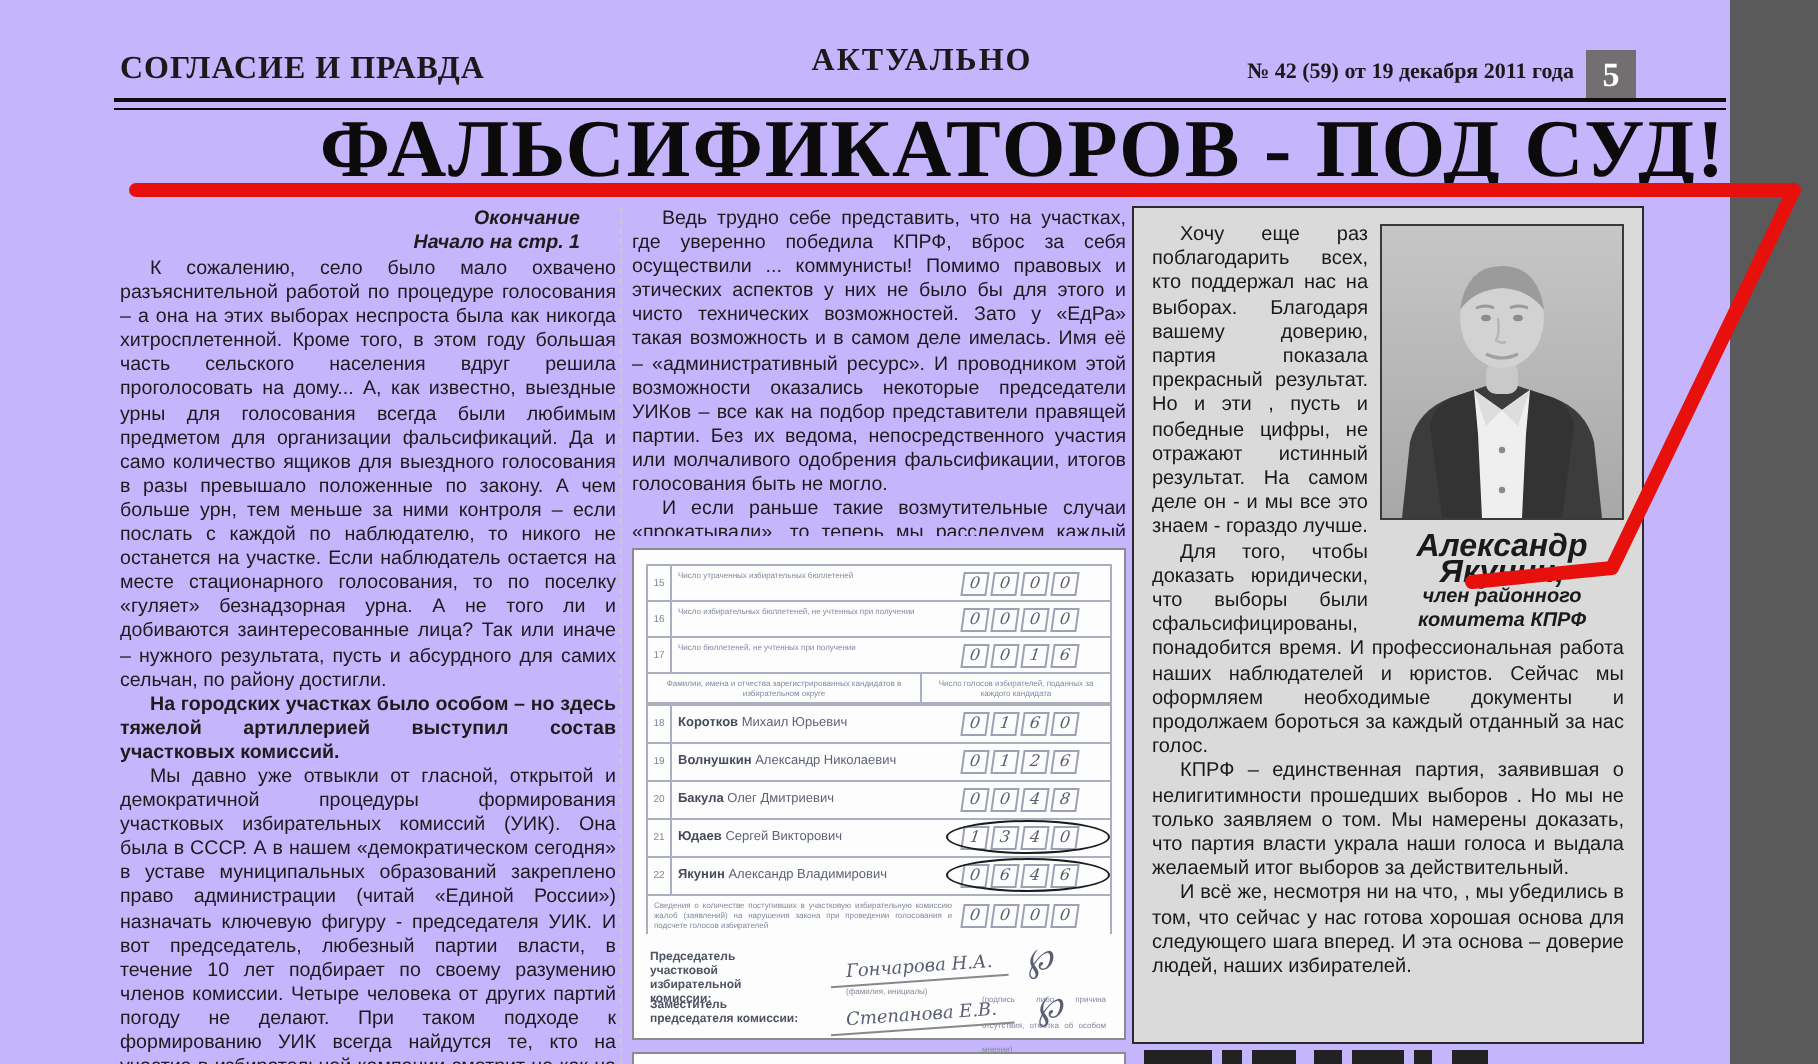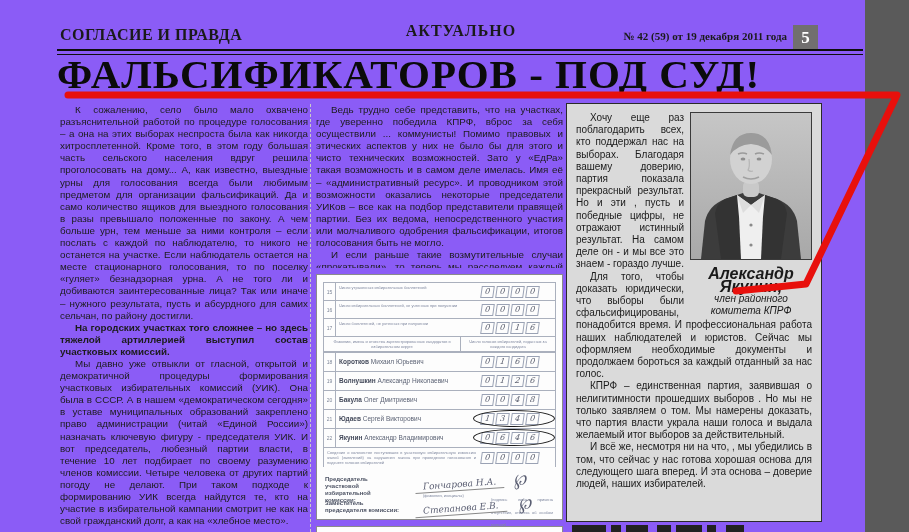--- a/index.html
+++ b/index.html
@@ -1,35 +1,35 @@
 <!DOCTYPE html>
 <html><head>
 <meta charset="utf-8">
 <style>
   html,body{margin:0;padding:0;background:#fff;}
-  .page{position:relative;width:909px;height:532px;background:#8b5cf6;overflow:hidden;
+  .page{position:relative;width:909px;height:532px;background:#c4b5fd;overflow:hidden;
         font-family:"Liberation Sans",sans-serif;color:#1a1a1a;}
   .right-band{position:absolute;left:865px;top:0;width:44px;height:532px;background:#5a5a5a;}
 
   
   .masthead{position:absolute;left:60px;top:22px;width:802px;height:26px;}
   .paper-name{position:absolute;left:0;top:4px;font-family:"Liberation Serif",serif;
       font-weight:bold;font-size:16px;letter-spacing:.5px;}
   .section{position:absolute;left:0;right:0;text-align:center;top:0;
       font-family:"Liberation Serif",serif;font-weight:bold;font-size:16px;letter-spacing:1px;}
   .issue{position:absolute;right:75px;top:8px;font-family:"Liberation Serif",serif;
       font-weight:bold;font-size:11px;}
   .pagenum{position:absolute;right:44px;top:3px;width:25px;height:25px;background:#716f6f;
       color:#fff;font-family:"Liberation Serif",serif;font-weight:bold;font-size:17px;
       text-align:center;line-height:25px;}
   .rule{position:absolute;left:57px;top:49px;width:806px;height:3px;
       border-top:2.5px solid #0d0d0d;border-bottom:1px solid #0d0d0d;}
 
   
-  .headline{position:absolute;left:57px;top:50px;width:806px;margin:0;text-align:left;
+  .headline{position:absolute;left:57px;top:50px;width:806px;margin:0;text-align:right;
       font-family:"Liberation Serif",serif;font-weight:bold;font-size:41px;color:#0b0b0b;
       letter-spacing:1px;white-space:nowrap;}
 
   
   .col{position:absolute;top:104px;font-size:9.8px;line-height:12.1px;text-align:justify;
       color:#1c1c1c;}
   .col p{margin:0;text-indent:15px;}
   .col p.noindent{text-indent:0;}
   .col1{left:60px;width:248px;height:428px;overflow:hidden;}
   .col2{left:316px;width:247px;height:428px;overflow:hidden;}
@@ -72,21 +72,21 @@
       font-size:16px;color:#5a5e72;transform:rotate(-10deg);}
 
   
   .infobox{position:absolute;left:566px;top:103px;width:256px;height:419px;
       border:1.5px solid #2a2a2a;background:#dadada;box-sizing:border-box;
       padding:8px 9px;font-size:10px;line-height:12.2px;text-align:justify;overflow:hidden;}
   .infobox p{margin:0;text-indent:14px;}
   .photobox{float:right;width:122px;margin:0 0 2px 6px;text-align:center;}
   .photo{width:120px;height:146px;border:1px solid #3a3a3a;display:block;background:#b8b8b8;}
   .cap-name{font-style:italic;font-weight:bold;font-size:16px;margin-top:7px;line-height:13px;}
-  .cap-role{font-style:italic;font-weight:normal;font-size:10px;line-height:12px;}
+  .cap-role{font-style:italic;font-weight:bold;font-size:10px;line-height:12px;}
 
   
   .redline{position:absolute;left:0;top:0;width:909px;height:532px;pointer-events:none;z-index:40;}
 
   
   .cutoff{position:absolute;left:572px;top:525px;width:250px;height:7px;overflow:hidden;}
   .cutoff span{display:inline-block;background:#222;height:10px;margin-right:5px;vertical-align:top;}
 </style>
 </head>
 <body>
@@ -99,22 +99,26 @@
     <span class="paper-name">СОГЛАСИЕ И ПРАВДА</span>
     <span class="section">АКТУАЛЬНО</span>
     <span class="issue">№ 42 (59) от 19 декабря 2011 года</span>
     <span class="pagenum">5</span>
   </div>
   <div class="rule"></div>
 
   <h1 class="headline">ФАЛЬСИФИКАТОРОВ - ПОД СУД!</h1>
 
   <div class="col col1">
+    <div class="cont-note">
+      <div>Окончание</div>
+      <div>Начало на стр. 1</div>
+    </div>
     <p>К сожалению, село было мало охвачено разъяснительной работой по процедуре голосования – а она на этих выборах неспроста была как никогда хитросплетенной. Кроме того, в этом году большая часть сельского населения вдруг решила проголосовать на дому... А, как известно, выездные урны для голосования всегда были любимым предметом для организации фальсификаций. Да и само количество ящиков для выездного голосования в разы превышало положенные по закону. А чем больше урн, тем меньше за ними контроля – если послать с каждой по наблюдателю, то никого не останется на участке. Если наблюдатель остается на месте стационарного голосования, то по поселку «гуляет» безнадзорная урна. А не того ли и добиваются заинтересованные лица? Так или иначе – нужного результата, пусть и абсурдного для самих сельчан, по району достигли.</p>
-    <p class="boldp">На городских участках того сложнее – но здесь тяжелой артиллерией выступил состав участковых комиссий.</p>
+    <p class="boldp">На городских участках было особом – но здесь тяжелой артиллерией выступил состав участковых комиссий.</p>
     <p>Мы давно уже отвыкли от гласной, открытой и демократичной процедуры формирования участковых избирательных комиссий (УИК). Она была в СССР. А в нашем «демократическом сегодня» в уставе муниципальных образований закреплено право администрации (читай «Единой России») назначать ключевую фигуру - председателя УИК. И вот председатель, любезный партии власти, в течение 10 лет подбирает по своему разумению членов комиссии. Четыре человека от других партий погоду не делают. При таком подходе к формированию УИК всегда найдутся те, кто на участие в избирательной кампании смотрит не как на свой гражданский долг, а как на «хлебное место».</p>
 
   </div>
 
   <div class="colsep"></div>
 
   <div class="col col2">
     <div class="col2text">
       <p>Ведь трудно себе представить, что на участках, где уверенно победила КПРФ, вброс за себя осуществили ... коммунисты! Помимо правовых и этических аспектов у них не было бы для этого и чисто технических возможностей. Зато у «ЕдРа» такая возможность и в самом деле имелась. Имя её – «административный ресурс». И проводником этой возможности оказались некоторые председатели УИКов – все как на подбор представители правящей партии. Без их ведома, непосредственного участия или молчаливого одобрения фальсификации, итогов голосования быть не могло.</p>
       <p>И если раньше такие возмутительные случаи «прокатывали», то теперь мы расследуем каждый случай на каждом участке.</p>

